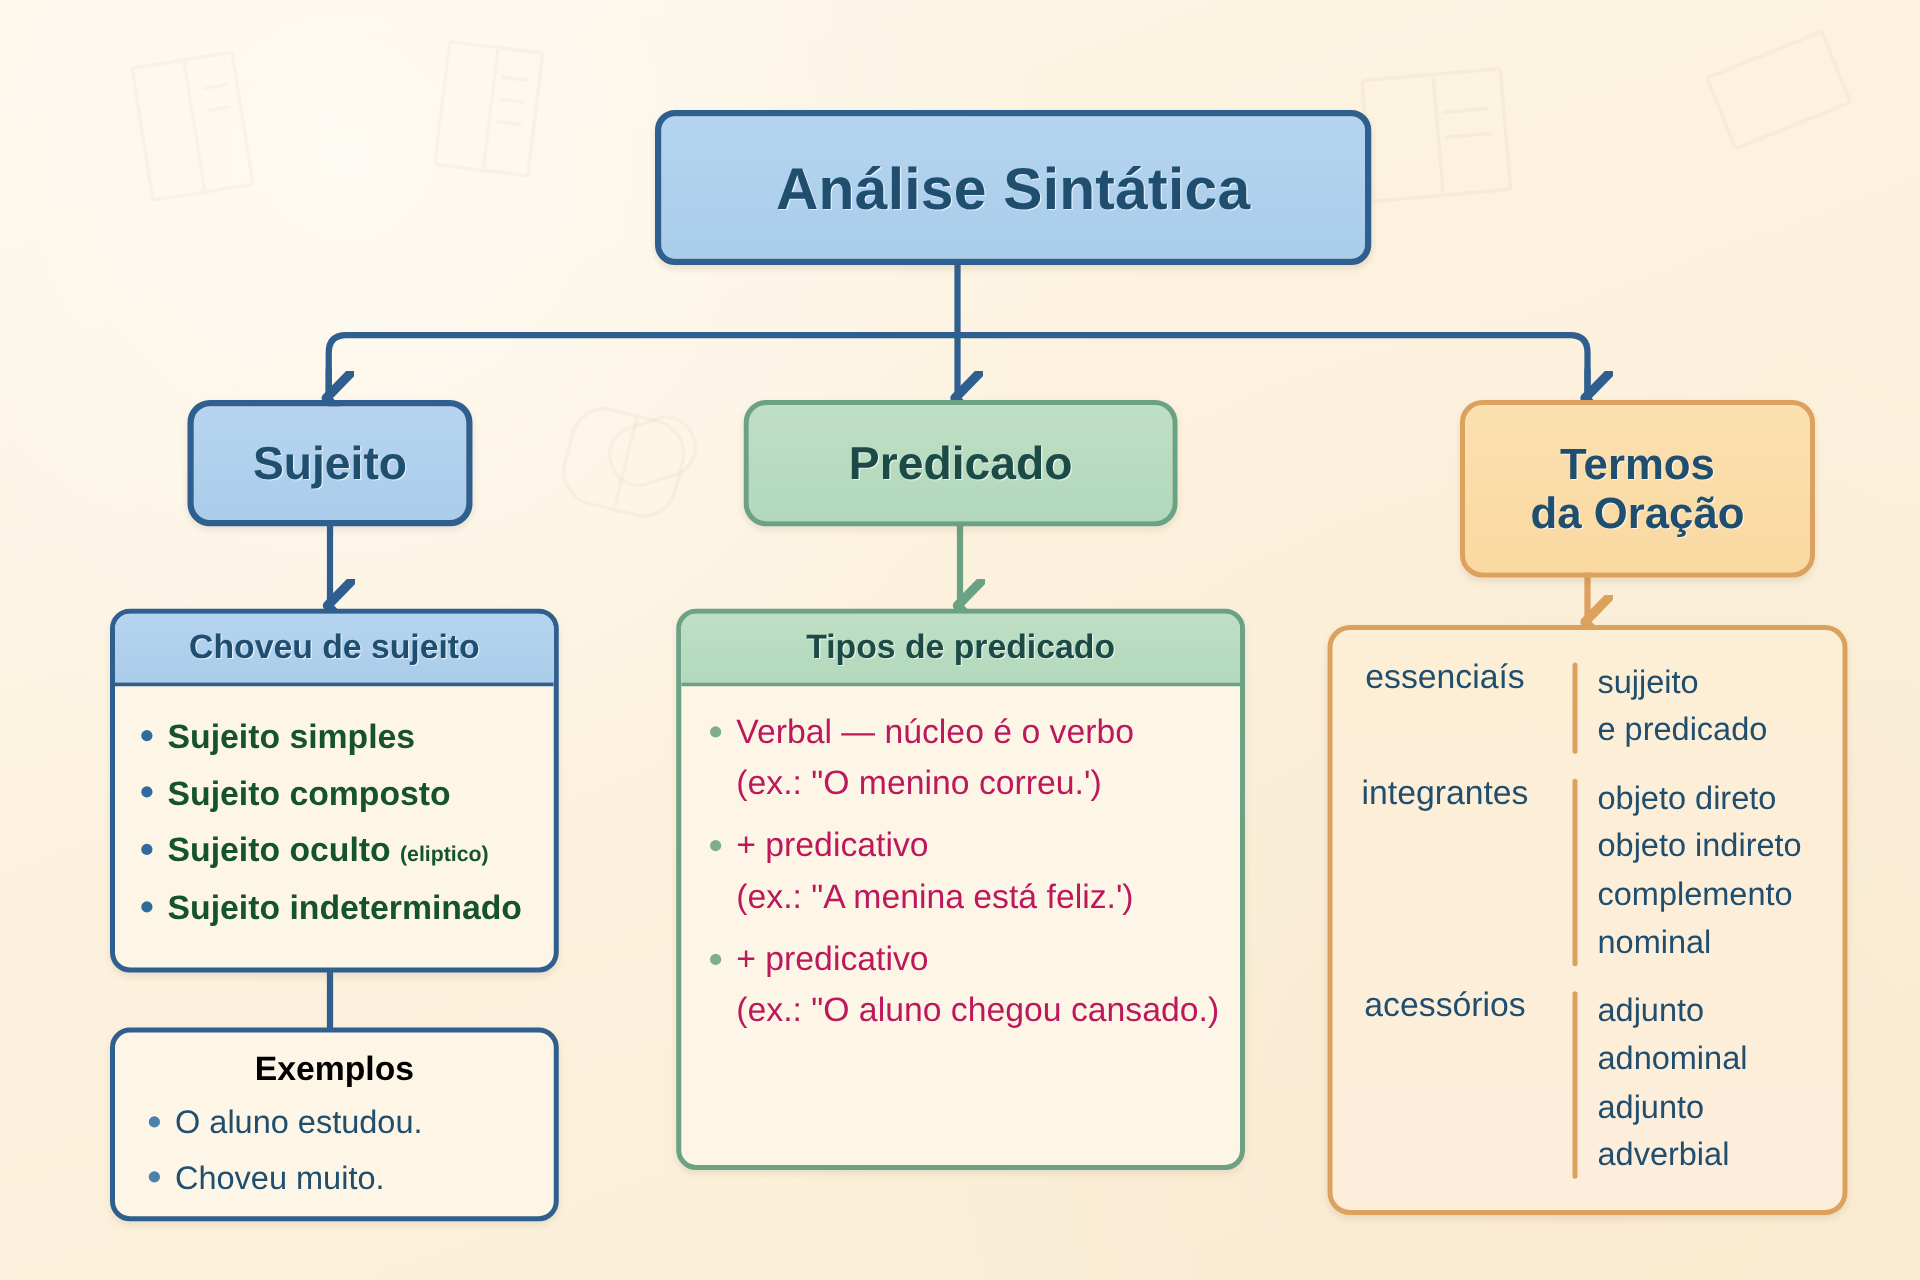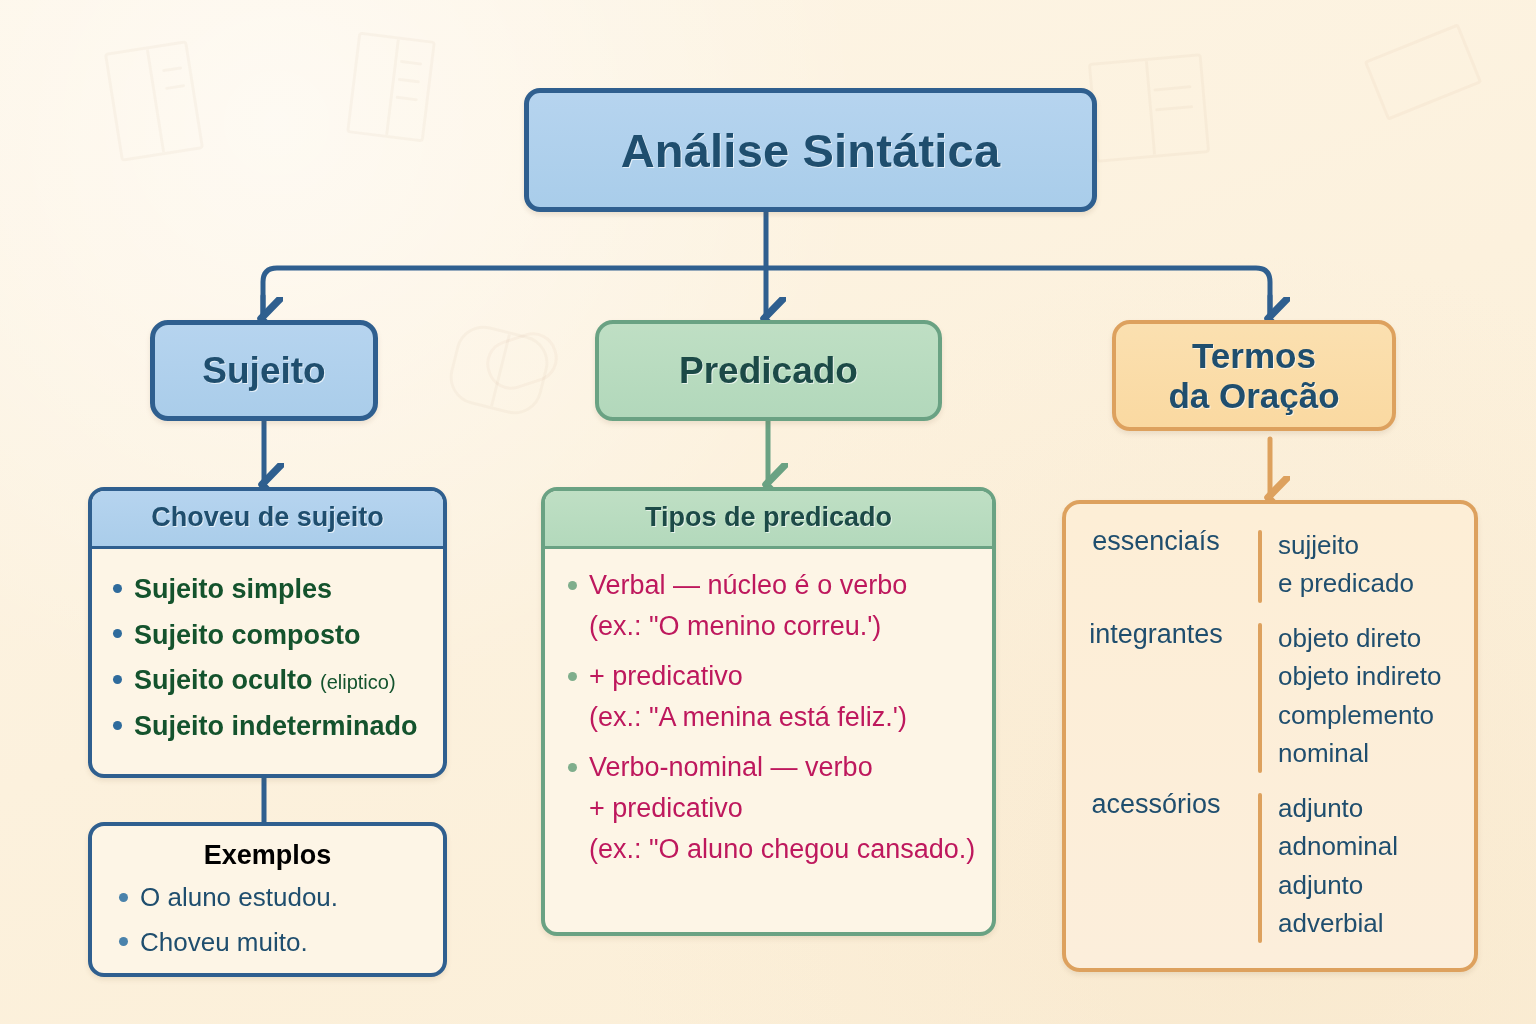--- a/index.html
+++ b/index.html
@@ -120,24 +120,24 @@
     height: 101px;
     background: linear-gradient(180deg, #bfdfc4 0%, #b2d8bb 100%);
     border: 4px solid #6aa283;
   }
   #node-predicado .node-text {
     font-size: 37px;
     font-weight: bold;
     color: #1c4a47;
   }
   #node-termos {
-    left: 1112px;
+    left: 1168px;
     top: 320px;
     width: 284px;
-    height: 111px;
+    height: 142px;
     background: linear-gradient(180deg, #fbe0b0 0%, #fad9a1 100%);
     border: 4px solid #dda15e;
     line-height: 1.12;
   }
   #node-termos .node-text {
     font-size: 35px;
     font-weight: bold;
     color: #1f4e6e;
   }
 
@@ -195,22 +195,22 @@
   #card-tipos-sujeito .card-body {
     padding: 18px 8px 0 12px;
     color: #14532d;
     font-size: 27px;
     font-weight: bold;
     line-height: 1.69;
     white-space: nowrap;
   }
   #card-tipos-sujeito li::before { background: #2f6b9c; }
   .sub-note {
-    font-size: 20px;
-    font-weight: normal;
+    font-size: 17px;
+    font-weight: bold;
   }
 
   
   #card-exemplos {
     left: 88px;
     top: 822px;
     width: 359px;
     height: 155px;
     border: 4px solid #2f5f8f;
     background: #fdf5e6;
@@ -417,21 +417,20 @@
     <ul>
       <li>
         <span class="pred-main">Verbal — núcleo é o verbo</span>
         <span class="pred-ex">(ex.: "O menino correu.')</span>
       </li>
       <li>
         <span class="pred-main">+ predicativo</span>
         <span class="pred-ex">(ex.: "A menina está feliz.')</span>
       </li>
       <li>
-        <span class="pred-main">Verbo-nominal — verbo</span>
         <span class="pred-main">+ predicativo</span>
         <span class="pred-ex">(ex.: "O aluno chegou cansado.)</span>
       </li>
     </ul>
   </div>
 </div>
 
 <div id="panel-termos">
 
   <div class="termo-row">

